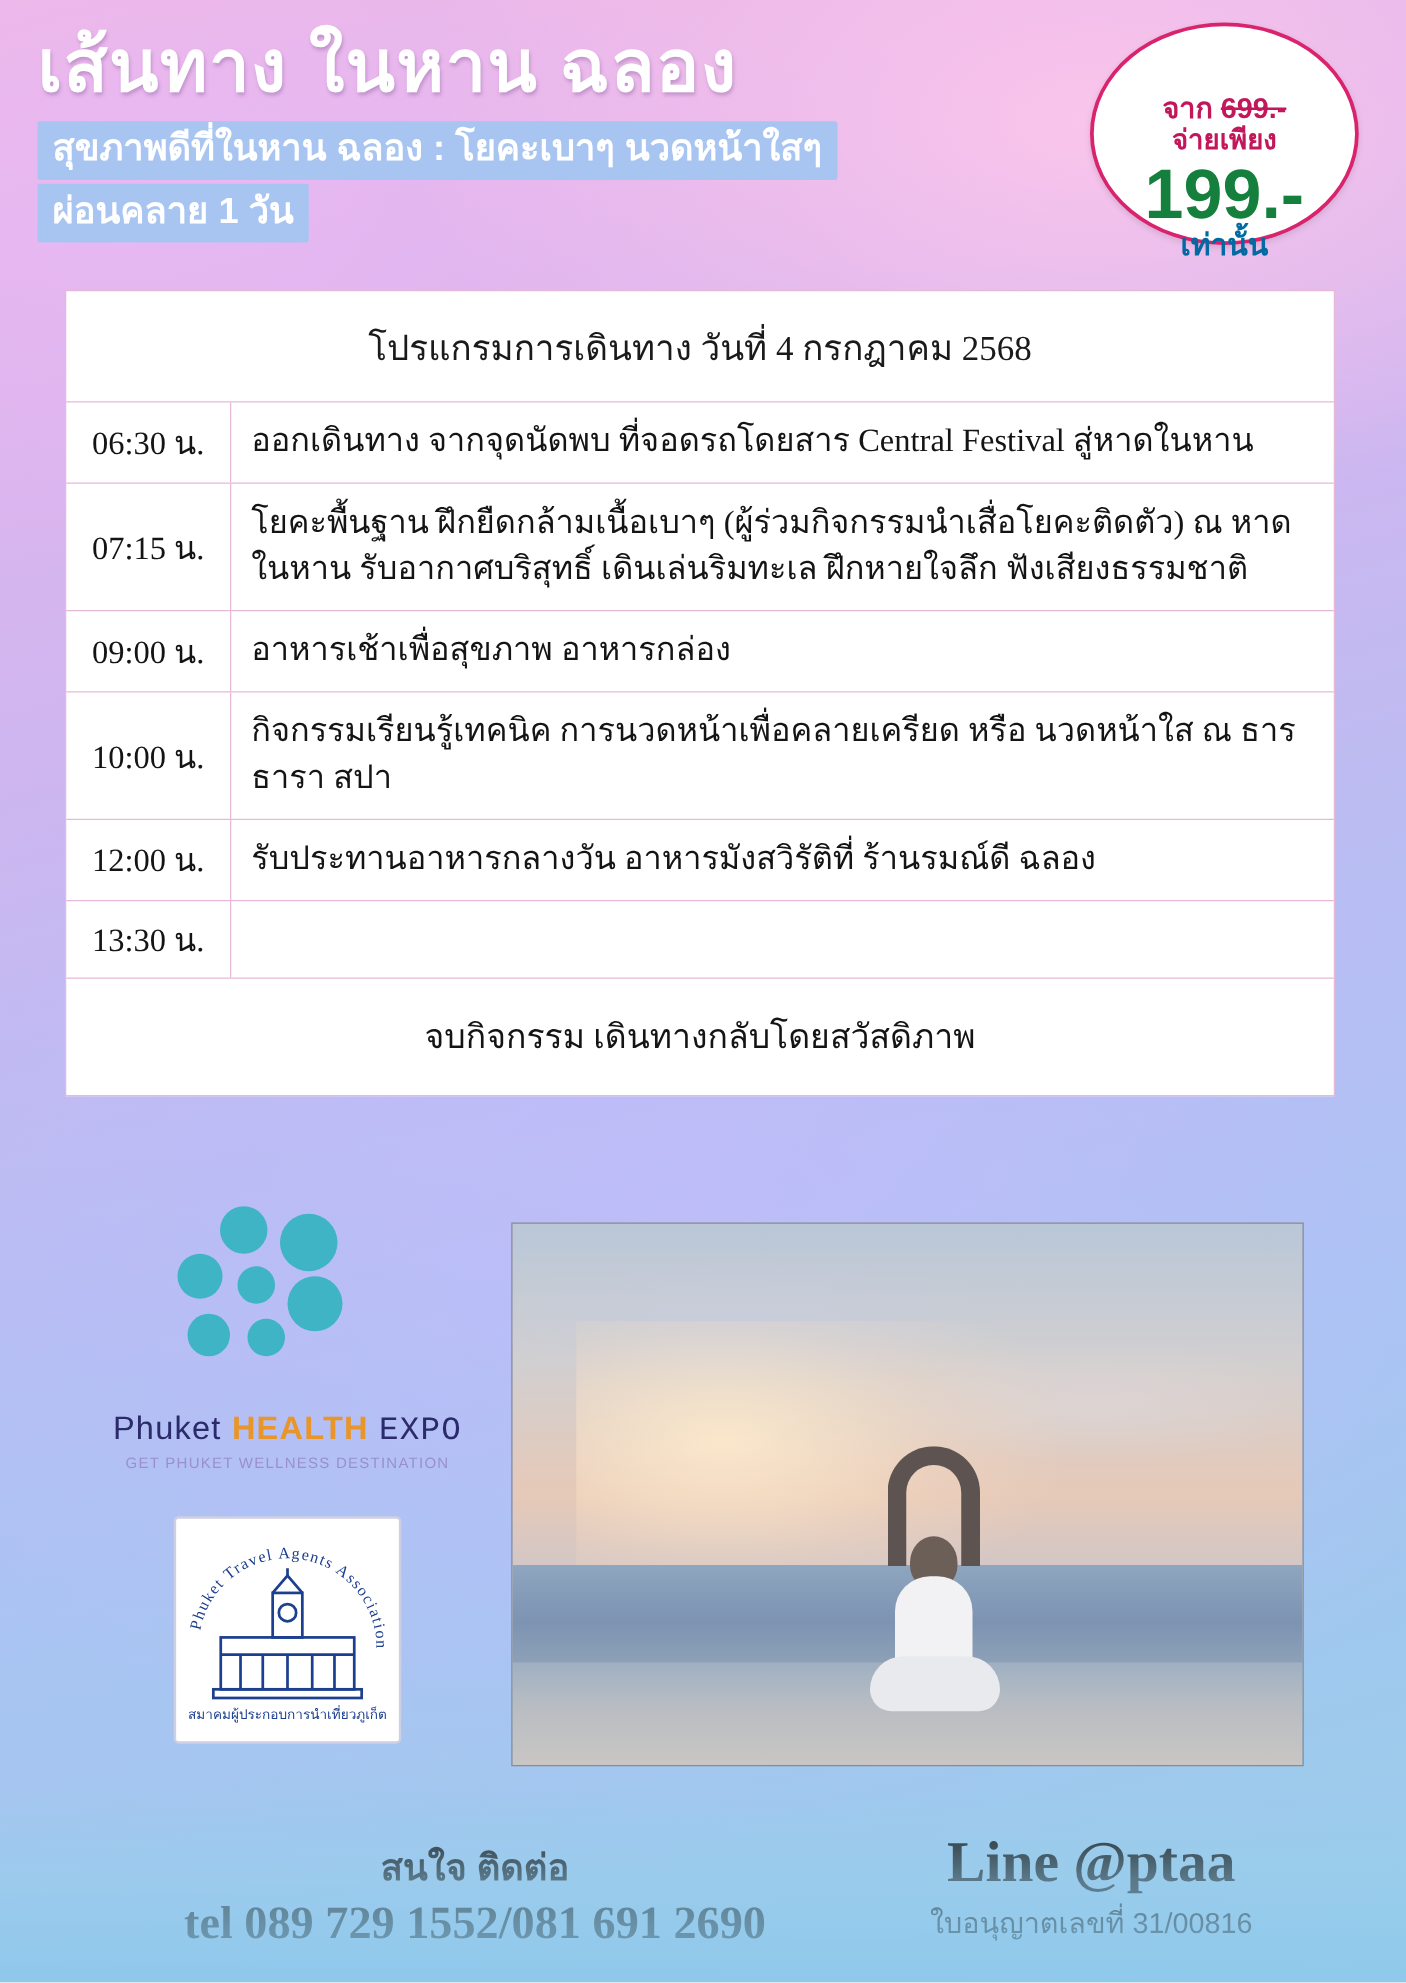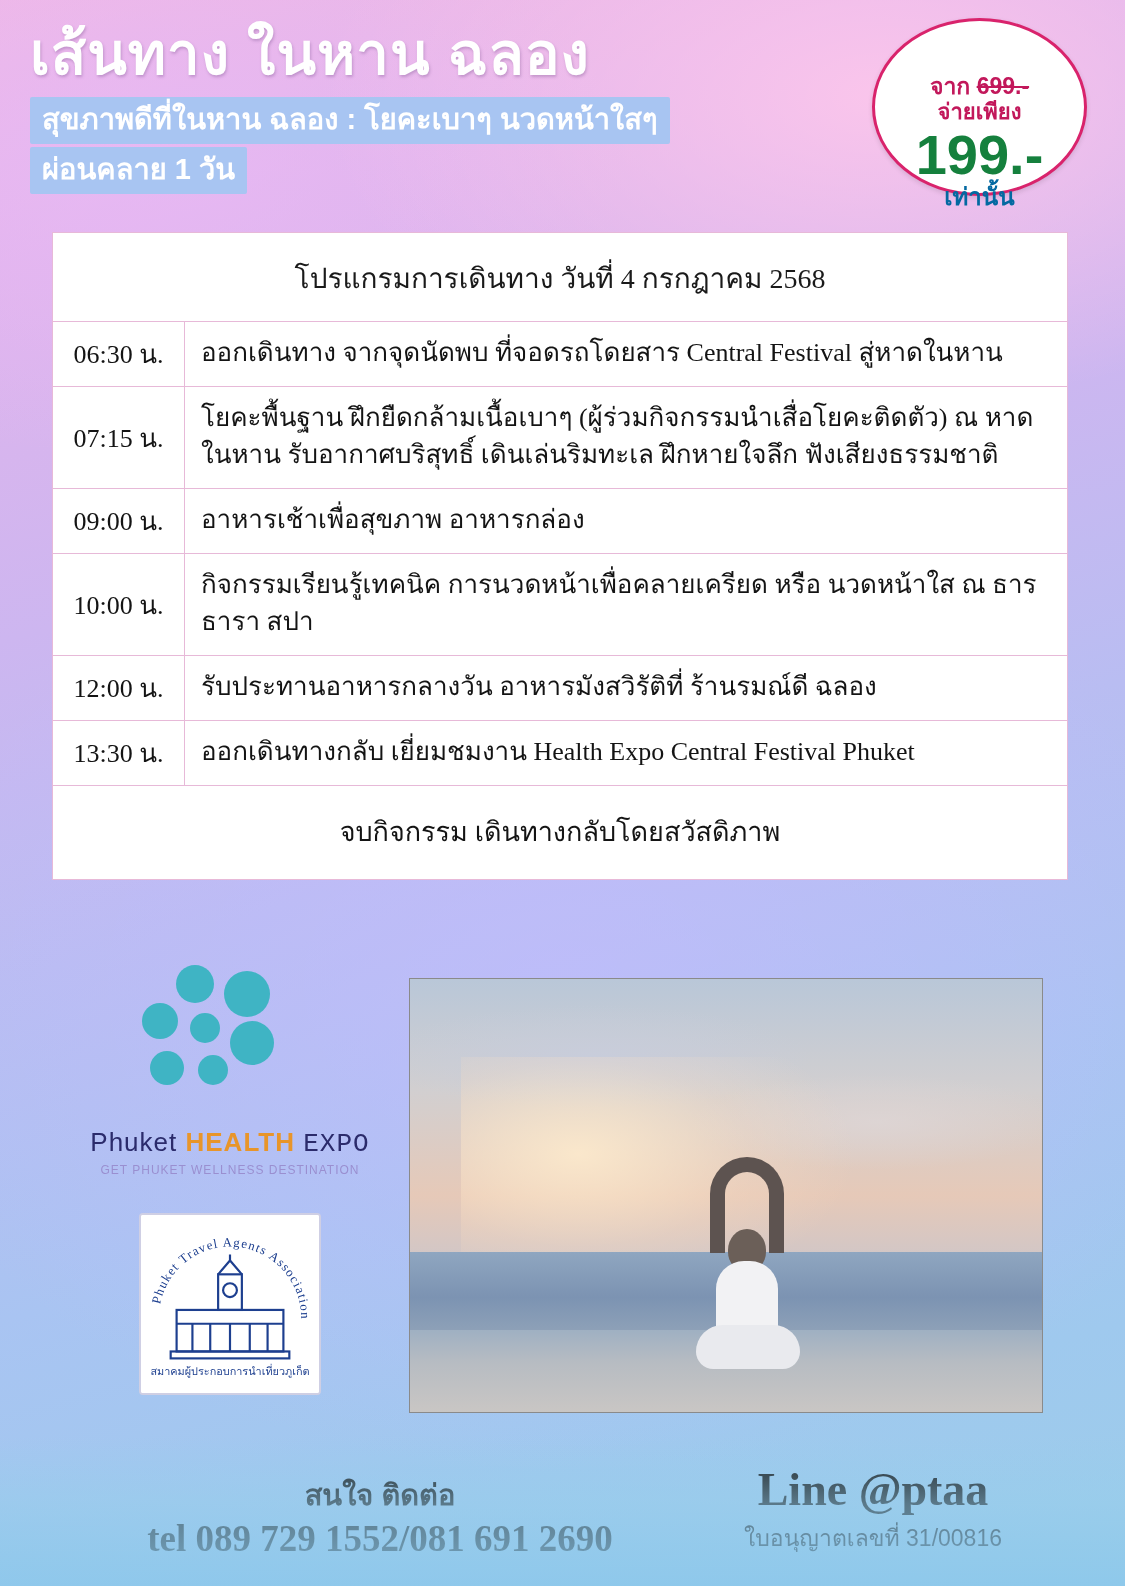--- a/index.html
+++ b/index.html
@@ -331,21 +331,20 @@
     <div class="row">
       <div class="cell-time">10:00 น.</div>
       <div class="cell-desc">กิจกรรมเรียนรู้เทคนิค การนวดหน้าเพื่อคลายเครียด หรือ นวดหน้าใส ณ ธารธารา สปา</div>
     </div>
     <div class="row">
       <div class="cell-time">12:00 น.</div>
       <div class="cell-desc">รับประทานอาหารกลางวัน อาหารมังสวิรัติที่ ร้านรมณ์ดี ฉลอง</div>
     </div>
     <div class="row">
       <div class="cell-time">13:30 น.</div>
-      <div class="cell-desc">ออกเดินทางกลับ เยี่ยมชมงาน Health Expo Central Festival Phuket</div>
     </div>
 
     <div class="prog-foot">จบกิจกรรม เดินทางกลับโดยสวัสดิภาพ</div>
   </div>
 
   <div class="logo-area">
     <div class="dots">
       <span class="d1"></span>
         <span class="d2"></span>
         <span class="d3"></span>

